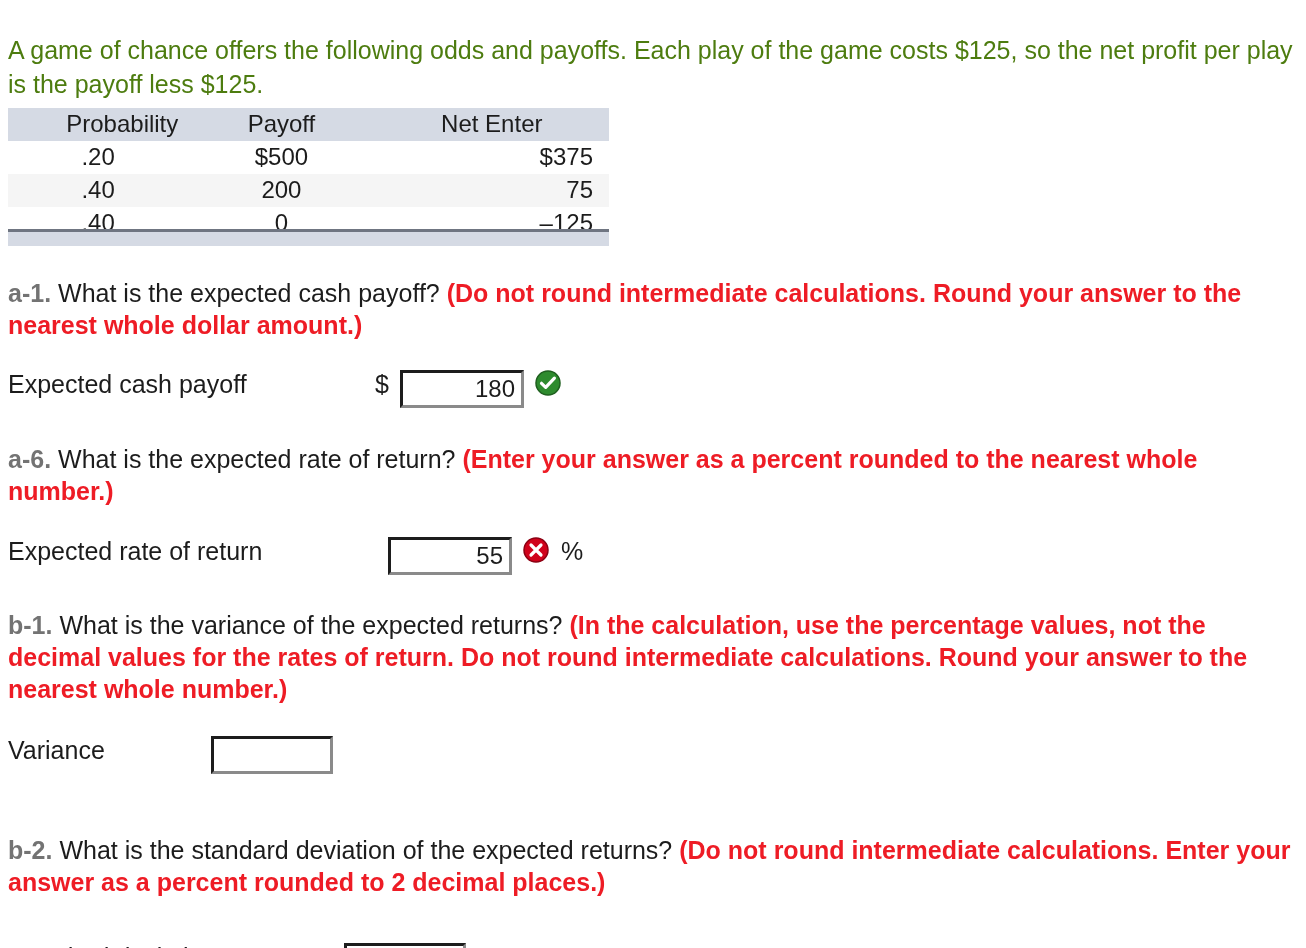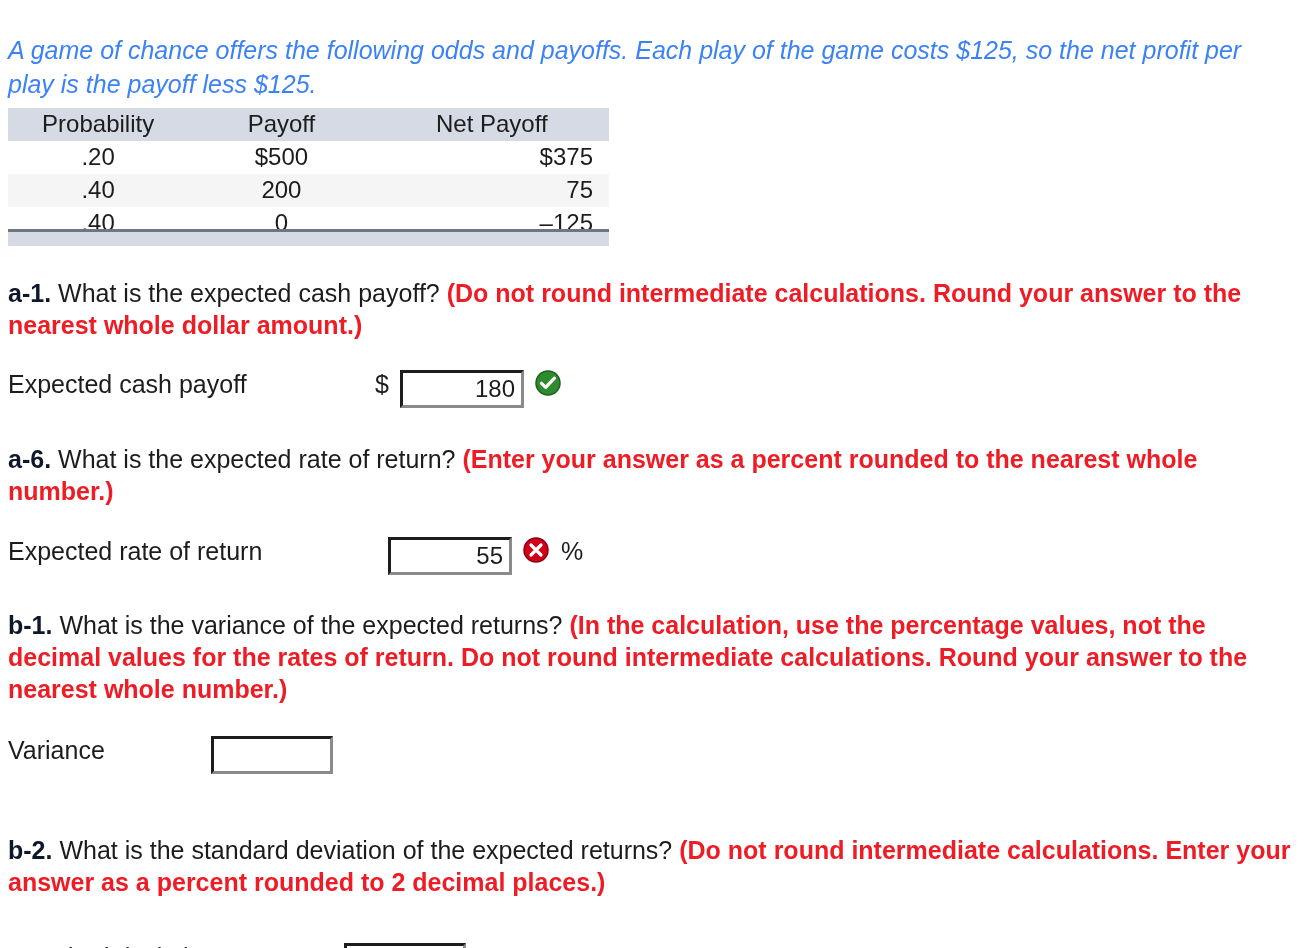--- a/index.html
+++ b/index.html
@@ -22,22 +22,21 @@
   }
 
   
   .intro {
     position: absolute;
     left: 8px;
     top: 8px;
     width: 1285px;
     font-size: 25px;
     line-height: 34px;
-    color: #3b82f6;
-    font-style: italic;
+    color: #4d7c0f;
   }
 
   
   .payoff-table {
     position: absolute;
     left: 8px;
     top: 108px;
     width: 601px;
     border-collapse: collapse;
     font-size: 24px;
@@ -56,42 +55,42 @@
   .payoff-table tbody tr.odd td {
     background: #ffffff;
   }
   .payoff-table tbody tr.even td {
     background: #f5f5f5;
   }
   .col-prob  { width: 30%; text-align: center; }
   .col-pay   { width: 31%; text-align: center; }
   .col-net   { width: 39%; text-align: right; padding-right: 16px !important; }
   .payoff-table thead th.col-net { text-align: center; padding-right: 10px !important; }
-  .payoff-table thead th.col-prob { text-align: center; }
+  .payoff-table thead th.col-prob { text-align: right; }
 
   .table-footer {
     position: absolute;
     left: 8px;
     top: 229px;
     width: 601px;
     height: 14px;
     background: #d5dae4;
     border-top: 3px solid #6f7581;
     box-sizing: content-box;
   }
 
   
   .question {
     position: absolute;
     left: 8px;
     width: 1292px;
     font-size: 25px;
     line-height: 32px;
   }
-  .q-label { font-weight: bold; color: #0f172a; }
+  .q-label { font-weight: bold; color: #737373; }
   .q-text  { color: #1c1c1c; }
   .q-hint  { color: #ee1c25; font-weight: bold; }
 
   
   .answer-row {
     position: absolute;
     left: 8px;
     display: flex;
     align-items: flex-start;
     font-size: 25px;
@@ -138,21 +137,21 @@
 
 <div class="page">
 
   <p class="intro">A game of chance offers the following odds and payoffs. Each play of the game costs $125, so the net profit per play is the payoff less $125.</p>
 
   <table class="payoff-table">
     <thead>
       <tr>
         <th class="col-prob">Probability</th>
         <th class="col-pay">Payoff</th>
-        <th class="col-net">Net Payoff</th>
+        <th class="col-net">Net Enter</th>
       </tr>
     </thead>
     <tbody>
       <tr class="odd">
         <td class="col-prob">.20</td>
         <td class="col-pay">$500</td>
         <td class="col-net">$375</td>
       </tr>
       <tr class="even">
         <td class="col-prob">.40</td>

